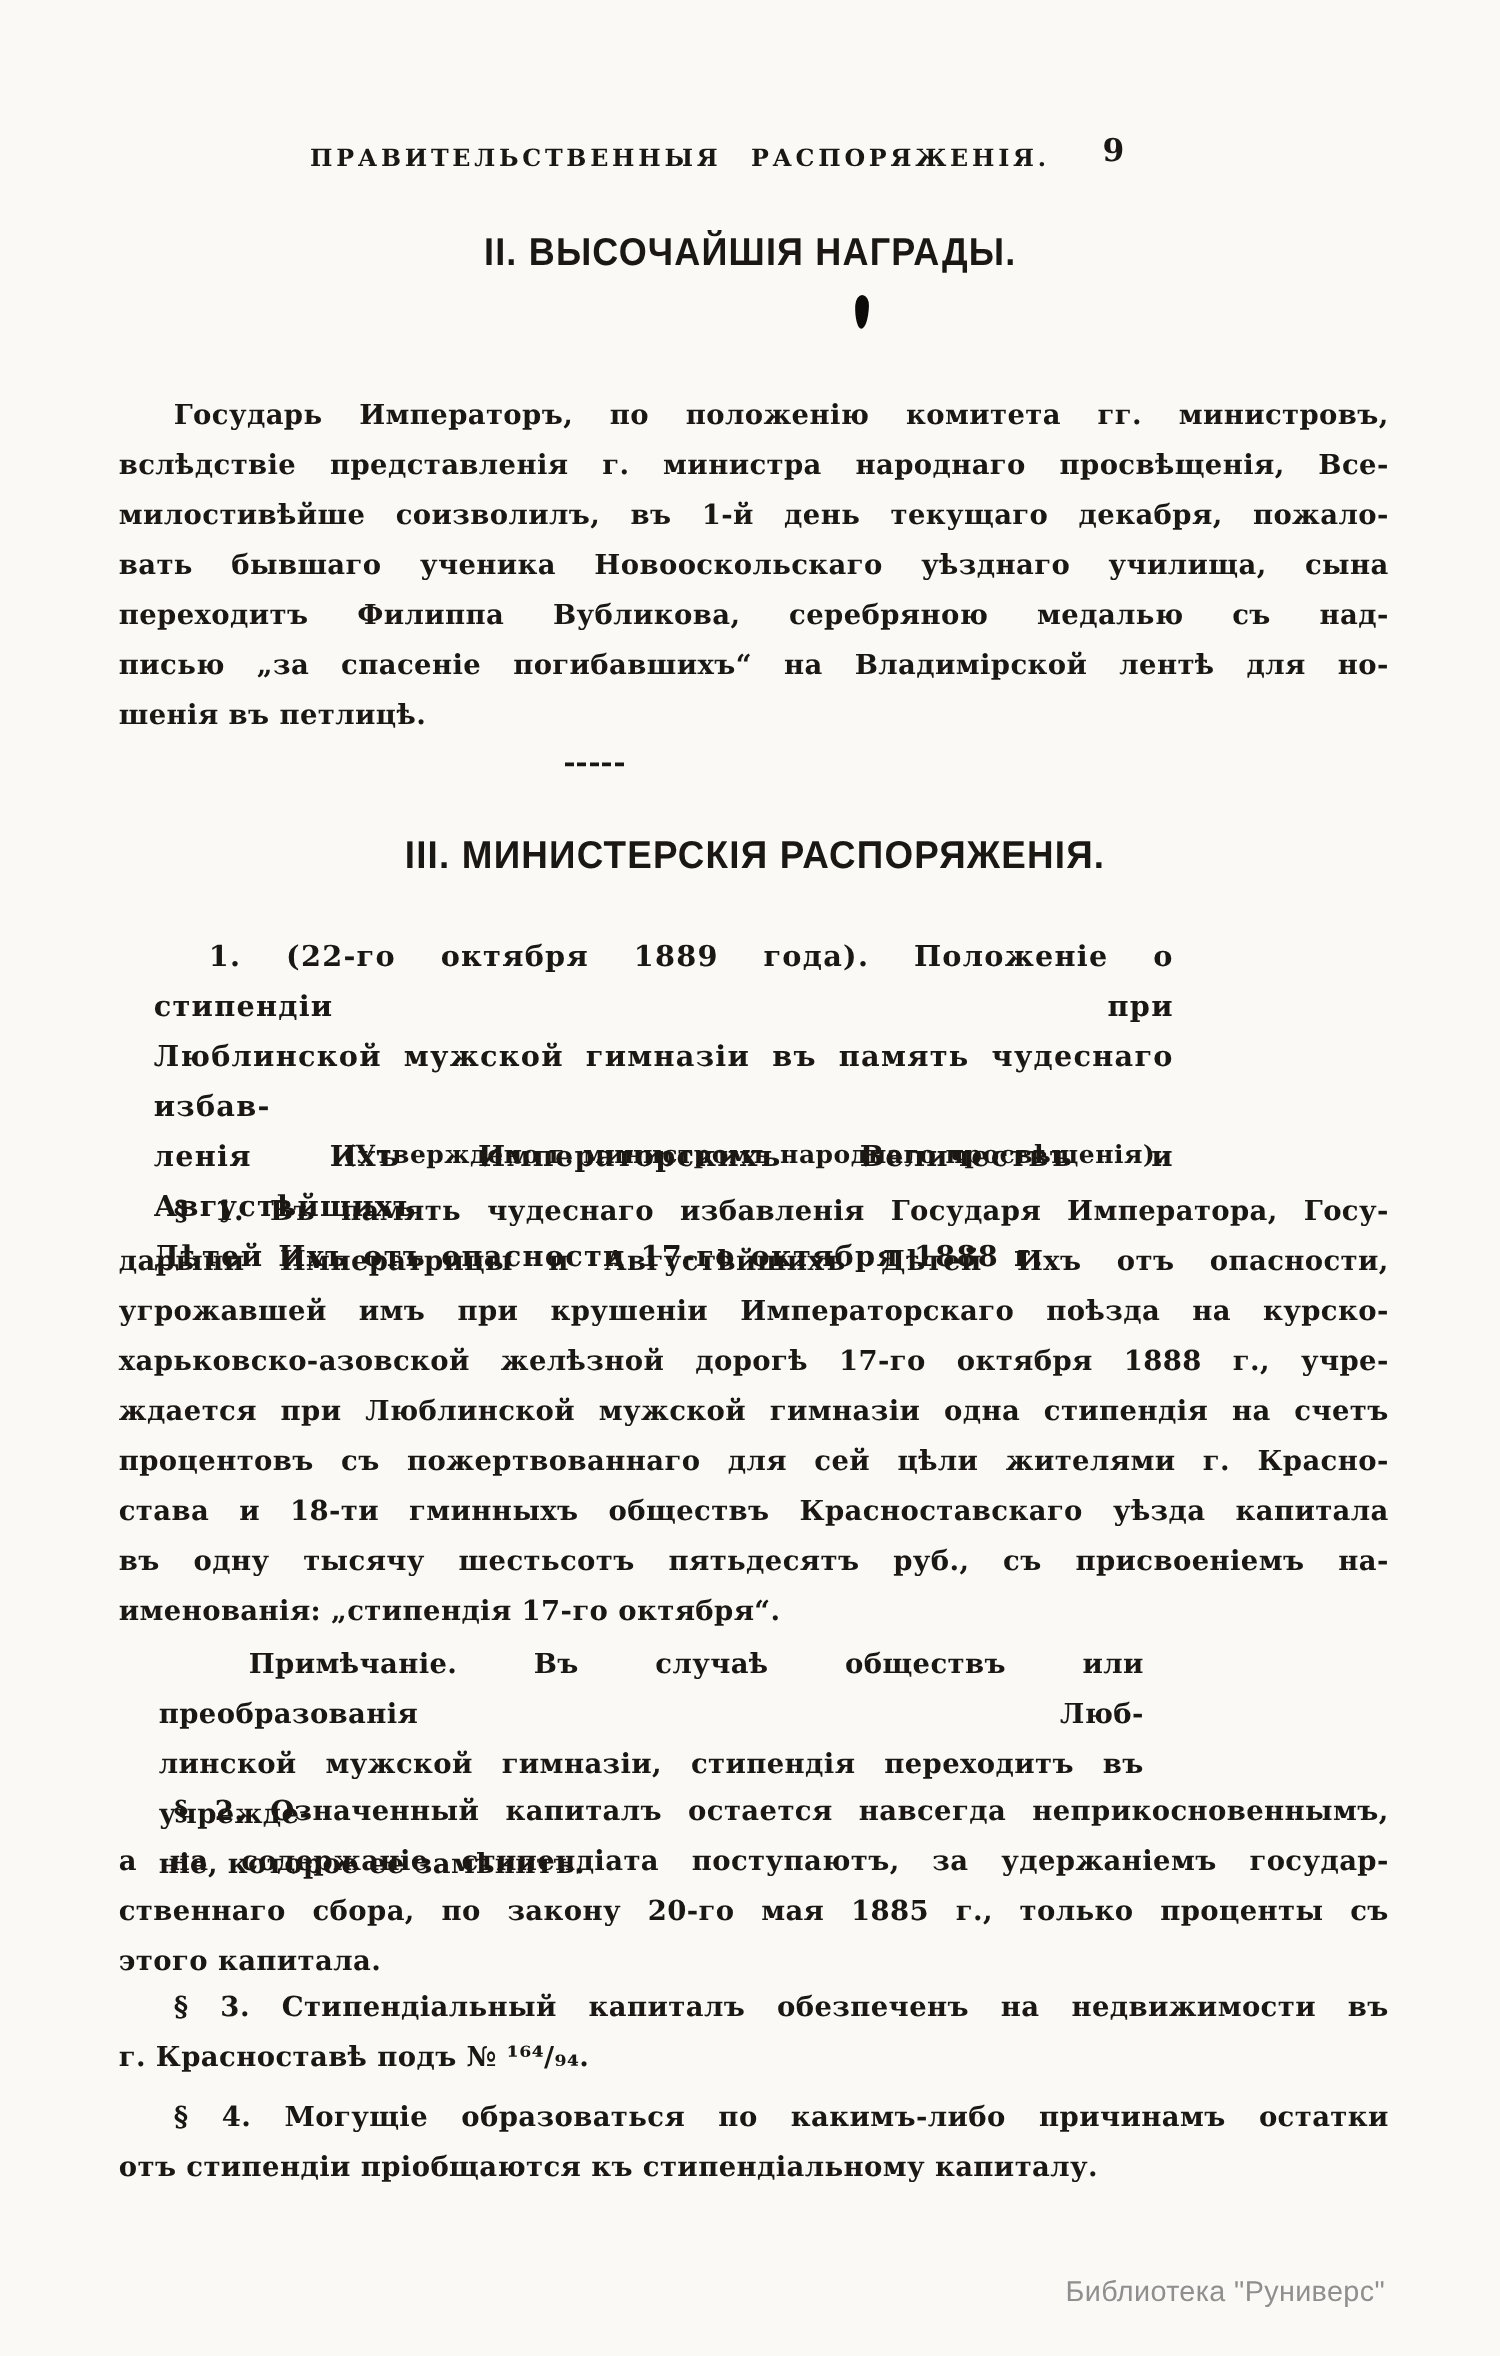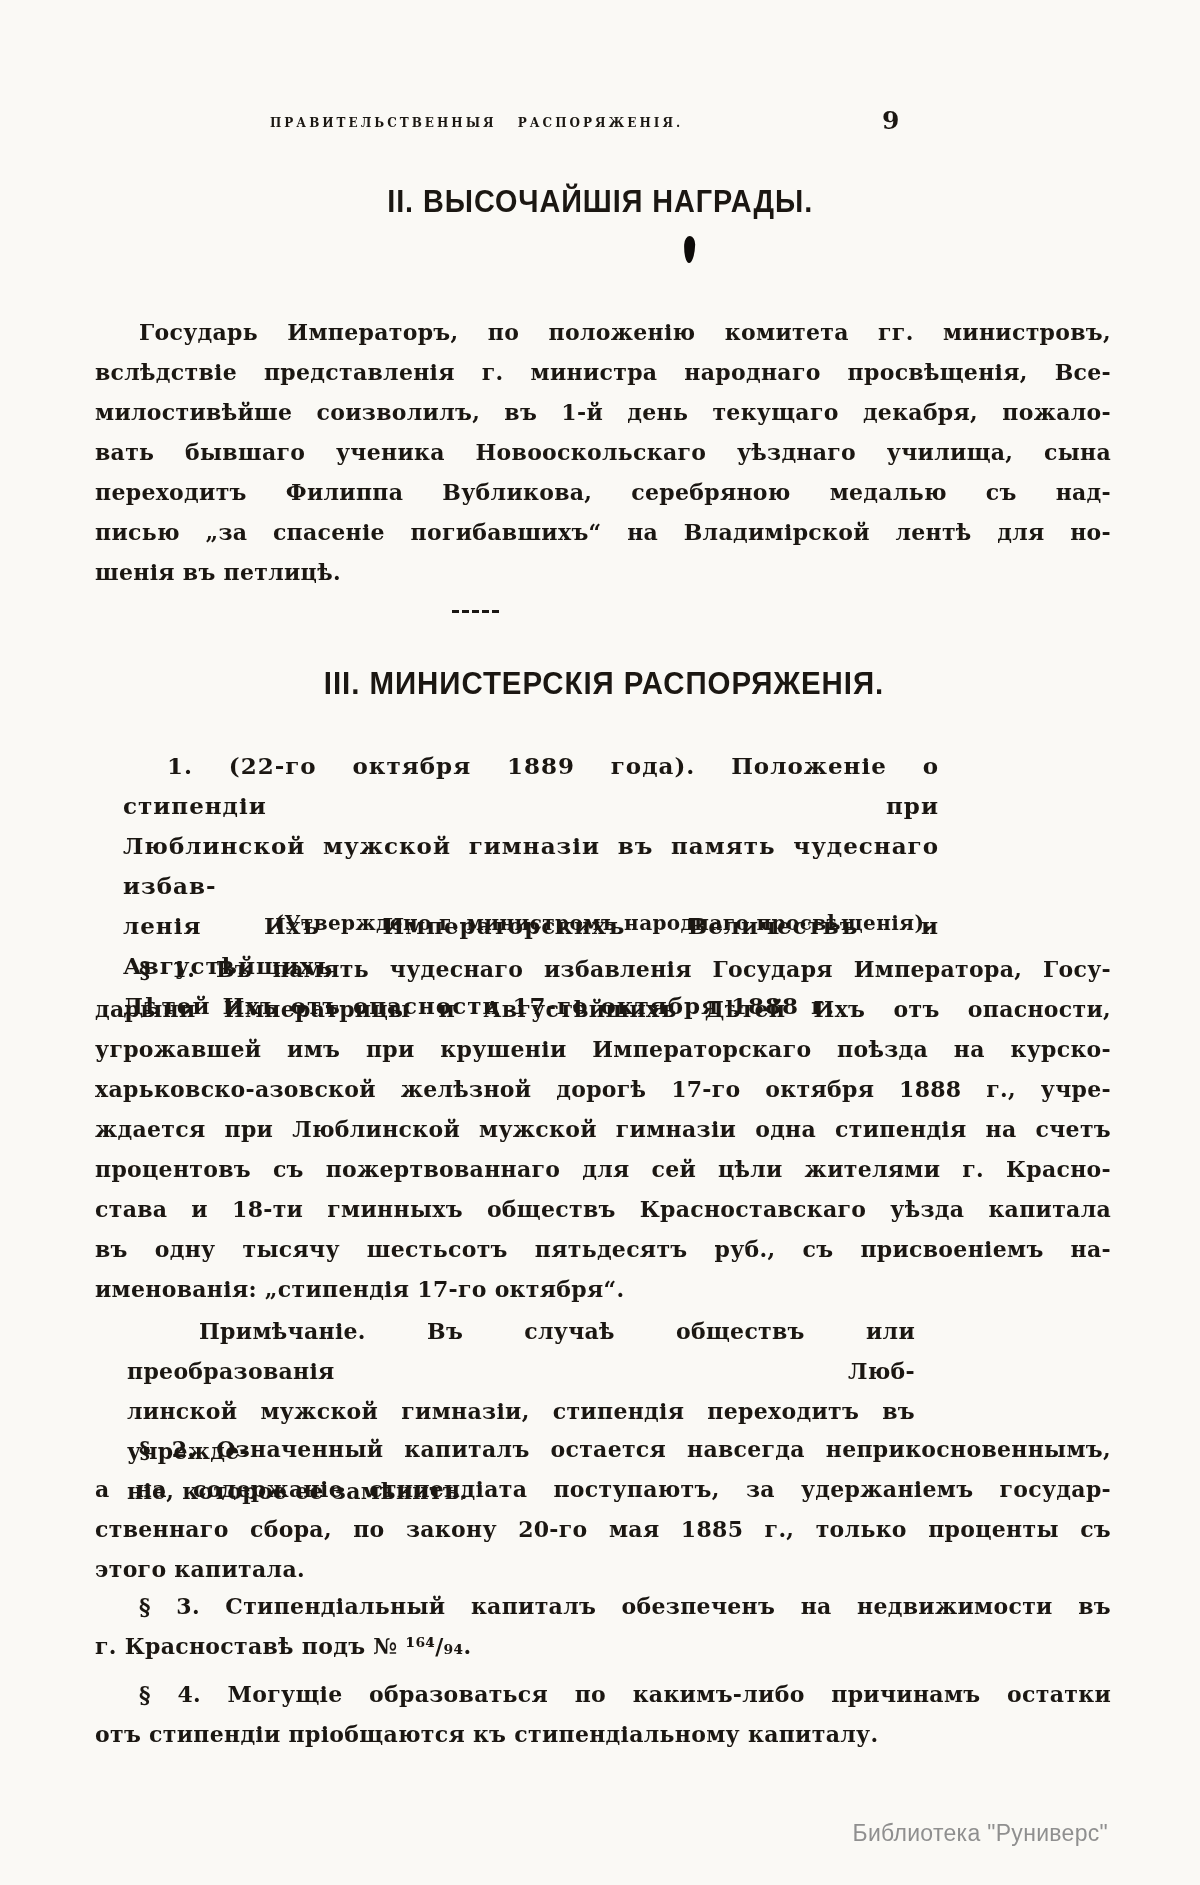--- a/index.html
+++ b/index.html
@@ -7,22 +7,22 @@
     width:1200px;height:1885px;
     background:#faf9f5;
     font-family:"DejaVu Serif", serif;
     color:#1b1712;
     position:relative;
     overflow:hidden;
   }
   .page{position:absolute;inset:0;}
 
   .runhead{
-    position:absolute;top:116px;left:270px;
-    font-size:12px;font-weight:bold;
+    position:absolute;top:116px;left:248px;
+    font-size:19px;font-weight:bold;
     letter-spacing:3px;word-spacing:14px;
     white-space:nowrap;
   }
   .pagenum{
     position:absolute;top:106px;left:882px;
     font-size:25px;font-weight:bold;
   }
 
   .block{position:absolute;left:95px;width:1016px;}
 

